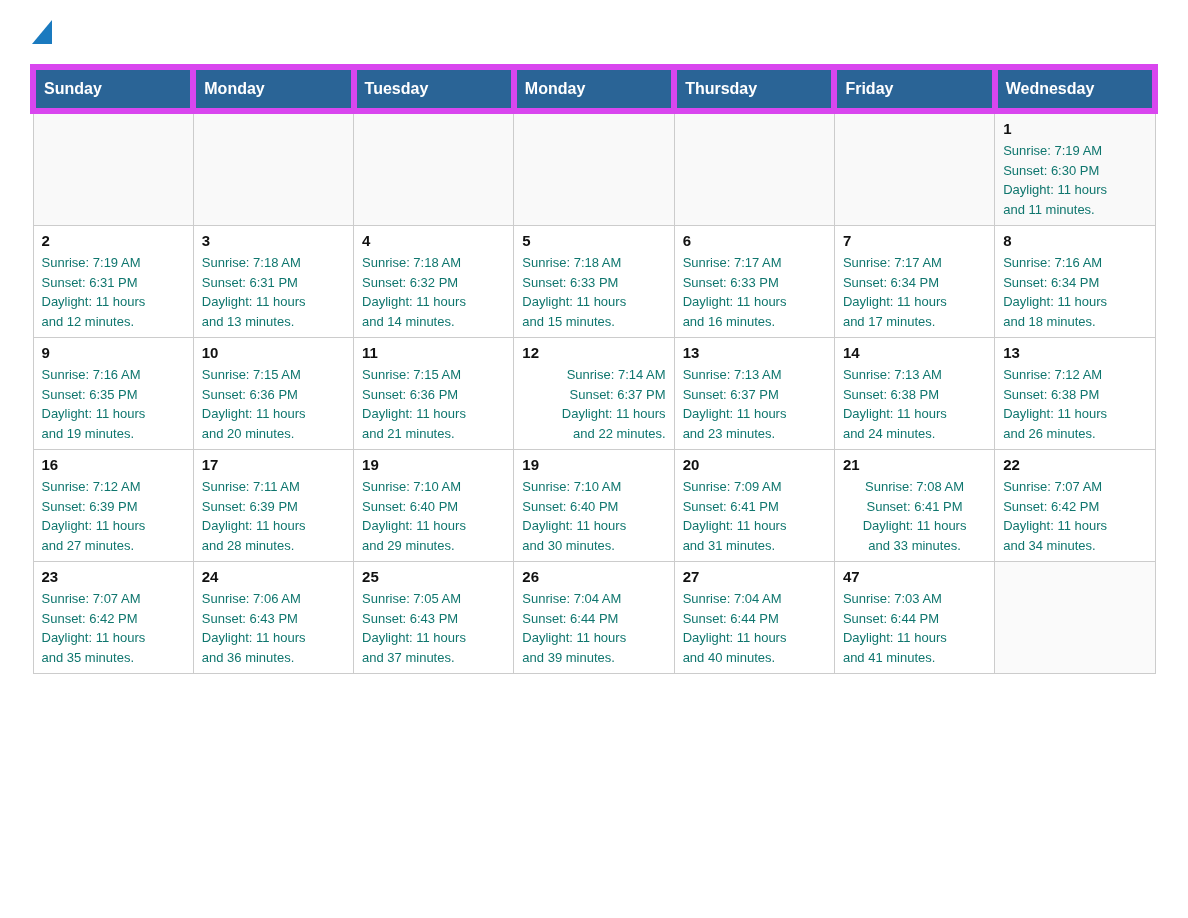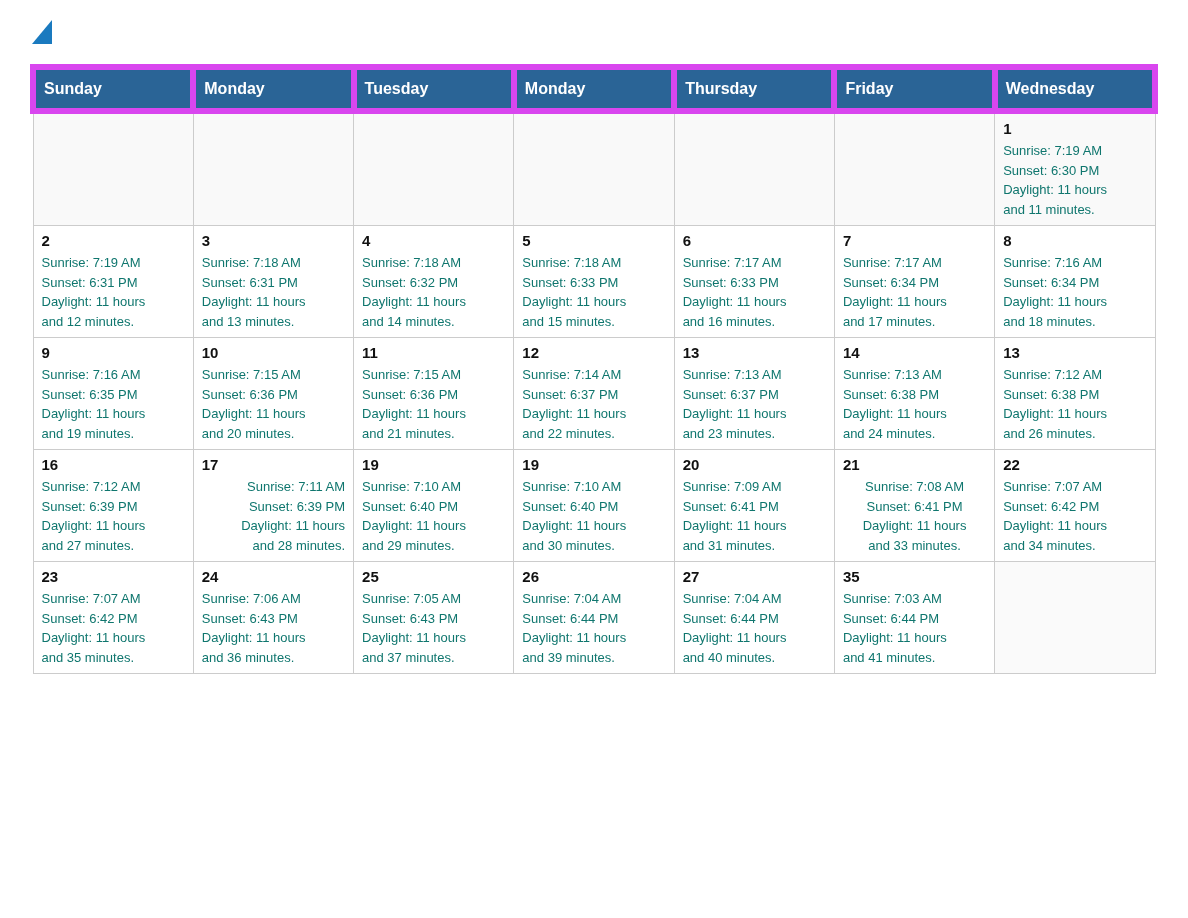--- a/index.html
+++ b/index.html
@@ -211,21 +211,21 @@
         </td>
         <td>
           <div class="day-number">11</div>
           <div class="day-info" style="white-space: pre-line;">Sunrise: 7:15 AM
 Sunset: 6:36 PM
 Daylight: 11 hours
 and 21 minutes.</div>
         </td>
         <td>
           <div class="day-number">12</div>
-          <div class="day-info" style="white-space: pre-line;">Sunrise: 7:14 AM
+          <div class="day-info" style="white-space: pre-line; text-align: right;">Sunrise: 7:14 AM
 Sunset: 6:37 PM
 Daylight: 11 hours
 and 22 minutes.</div>
         </td>
         <td>
           <div class="day-number">13</div>
           <div class="day-info" style="white-space: pre-line;">Sunrise: 7:13 AM
 Sunset: 6:37 PM
 Daylight: 11 hours
 and 23 minutes.</div>
@@ -248,21 +248,21 @@
       <tr>
         <td>
           <div class="day-number">16</div>
           <div class="day-info" style="white-space: pre-line;">Sunrise: 7:12 AM
 Sunset: 6:39 PM
 Daylight: 11 hours
 and 27 minutes.</div>
         </td>
         <td>
           <div class="day-number">17</div>
-          <div class="day-info" style="white-space: pre-line; text-align: right;">Sunrise: 7:11 AM
+          <div class="day-info" style="white-space: pre-line;">Sunrise: 7:11 AM
 Sunset: 6:39 PM
 Daylight: 11 hours
 and 28 minutes.</div>
         </td>
         <td>
           <div class="day-number">19</div>
           <div class="day-info" style="white-space: pre-line;">Sunrise: 7:10 AM
 Sunset: 6:40 PM
 Daylight: 11 hours
 and 29 minutes.</div>
@@ -326,21 +326,21 @@
 and 39 minutes.</div>
         </td>
         <td>
           <div class="day-number">27</div>
           <div class="day-info" style="white-space: pre-line;">Sunrise: 7:04 AM
 Sunset: 6:44 PM
 Daylight: 11 hours
 and 40 minutes.</div>
         </td>
         <td>
-          <div class="day-number">35</div>
+          <div class="day-number">47</div>
           <div class="day-info" style="white-space: pre-line;">Sunrise: 7:03 AM
 Sunset: 6:44 PM
 Daylight: 11 hours
 and 41 minutes.</div>
         </td>
         <td class="empty-cell"></td>
       </tr>
     </tbody>
 </table>
 

